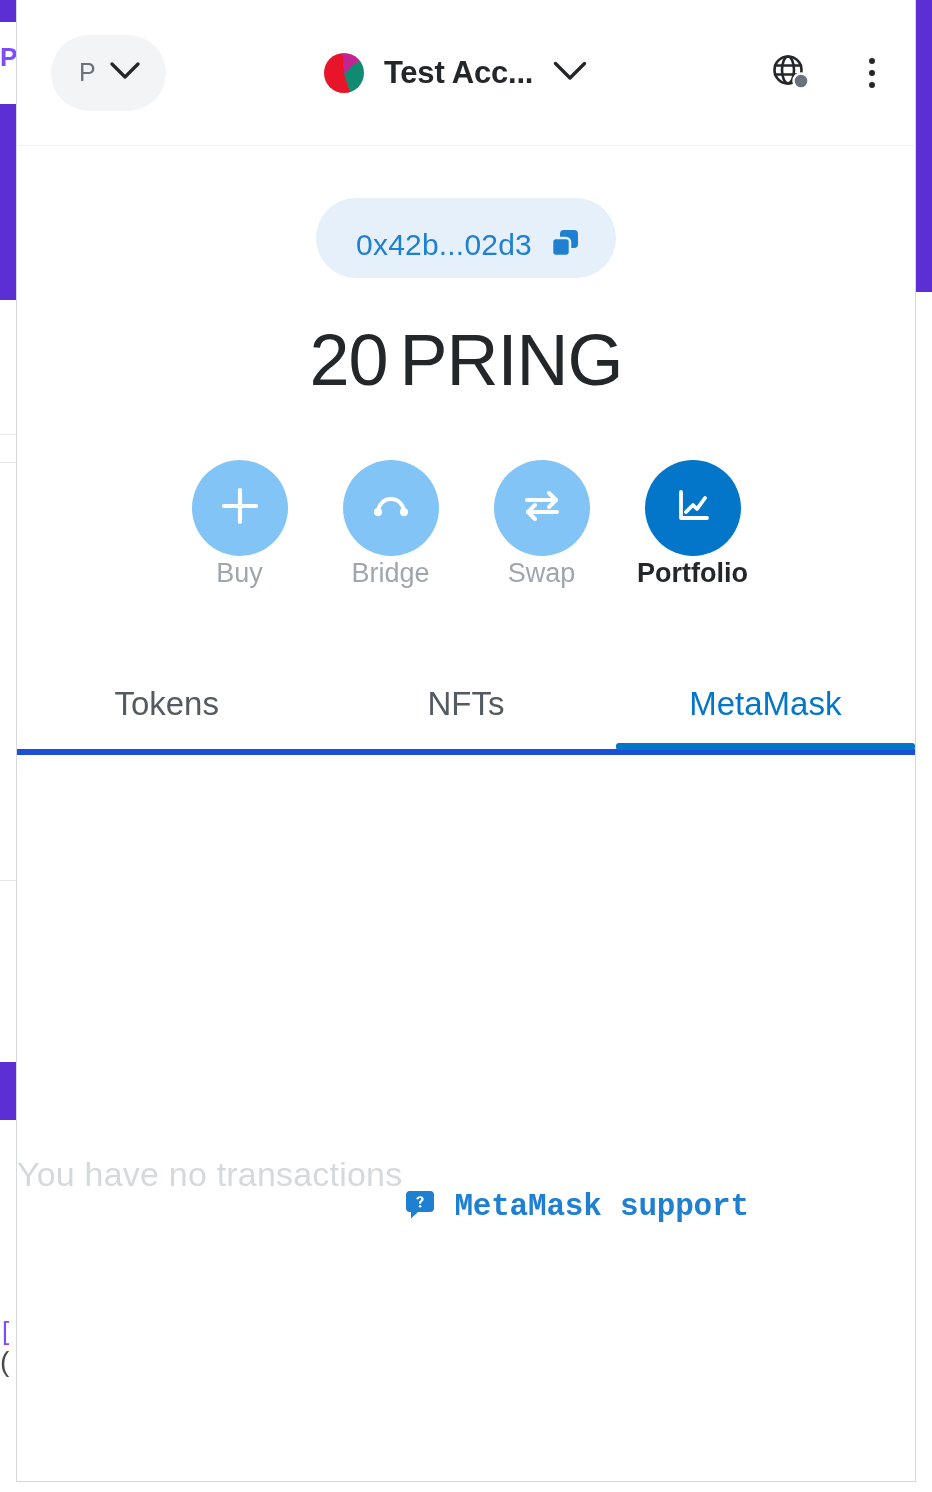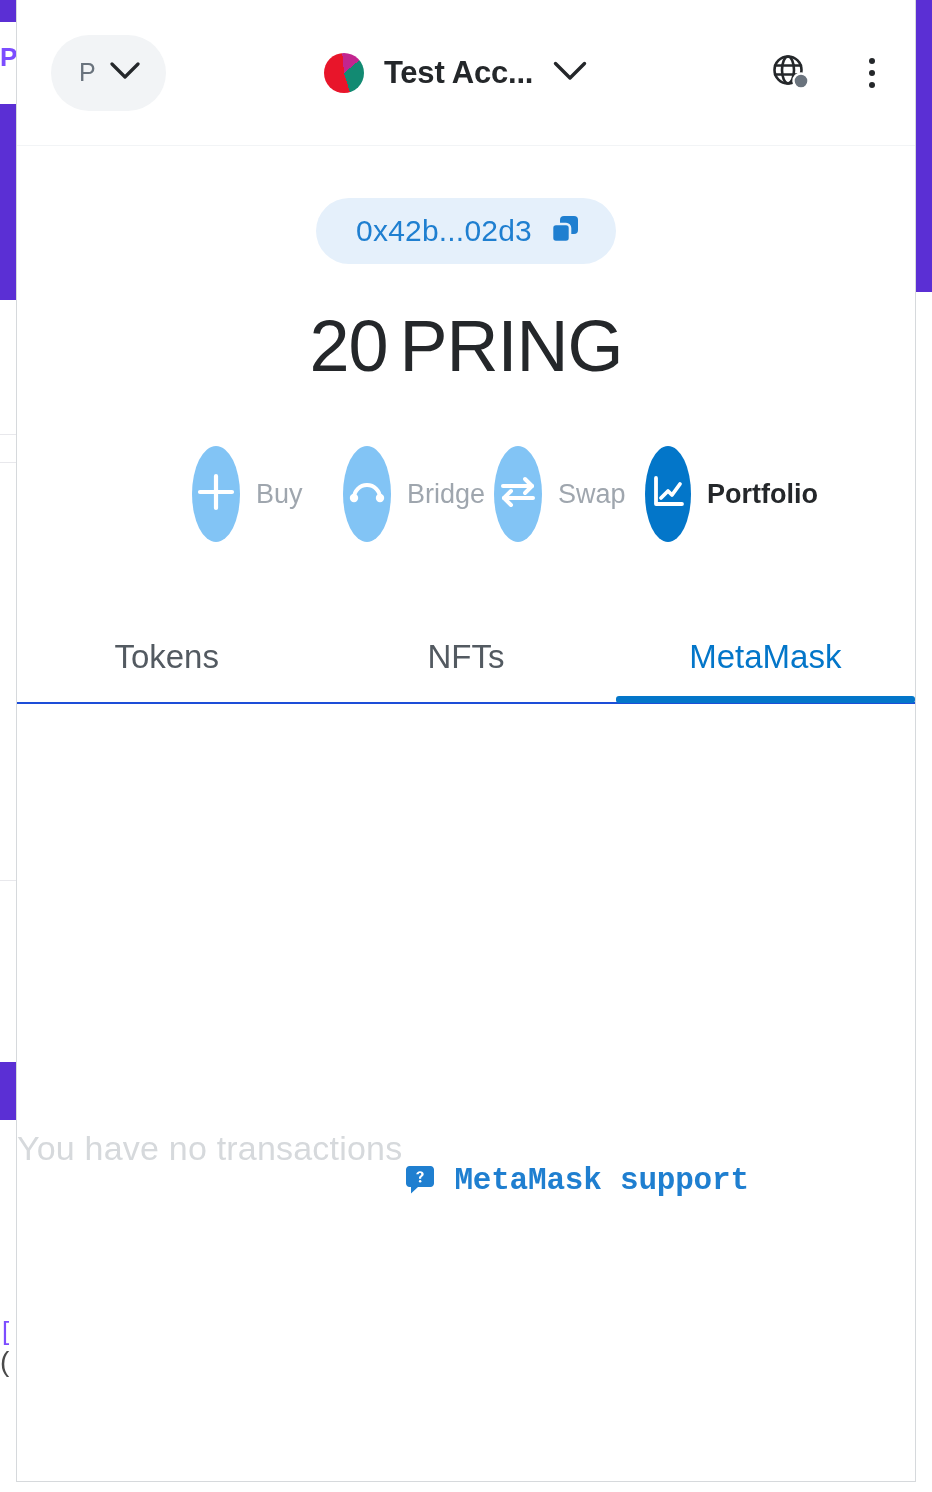--- a/index.html
+++ b/index.html
@@ -172,21 +172,21 @@
     flex-direction: column;
     align-items: center;
   }
 
   #address-pill {
     display: inline-flex;
     align-items: center;
     gap: 16px;
     background: #e5f0fb;
     border-radius: 40px;
-    padding: 14px 34px 14px 40px;
+    padding: 28px 34px 14px 40px;
     cursor: pointer;
   }
   #address-text {
     font-size: 30px;
     color: #1f7fd0;
     letter-spacing: 0.2px;
   }
 
   #balance-row {
     margin-top: 46px;
@@ -214,23 +214,23 @@
     margin-top: 64px;
     width: 100%;
     display: flex;
     justify-content: center;
     gap: 56px;
     padding: 0 32px;
   }
   .action-item {
     width: 95px;
     display: flex;
-    flex-direction: row;
-    align-items: center;
-    gap: 16px;
+    flex-direction: column;
+    align-items: center;
+    gap: 2px;
   }
   .action-circle {
     width: 96px;
     height: 96px;
     border-radius: 50%;
     display: flex;
     align-items: center;
     justify-content: center;
     background: #0376c9;
   }
@@ -248,21 +248,21 @@
     font-weight: normal;
   }
   .action-item:not(.is-disabled) { cursor: pointer; }
   .action-item.is-disabled { cursor: default; }
 
   
   #tabs {
     margin-top: 78px;
     display: flex;
     width: 100%;
-    border-bottom: 2px solid #1d4ed8;
+    border-bottom: 6px solid #1d4ed8;
   }
   .tab {
     flex: 1 1 0;
     text-align: center;
     padding: 18px 0 26px;
     font-size: 33px;
     color: #535a61;
     cursor: pointer;
     position: relative;
   }

